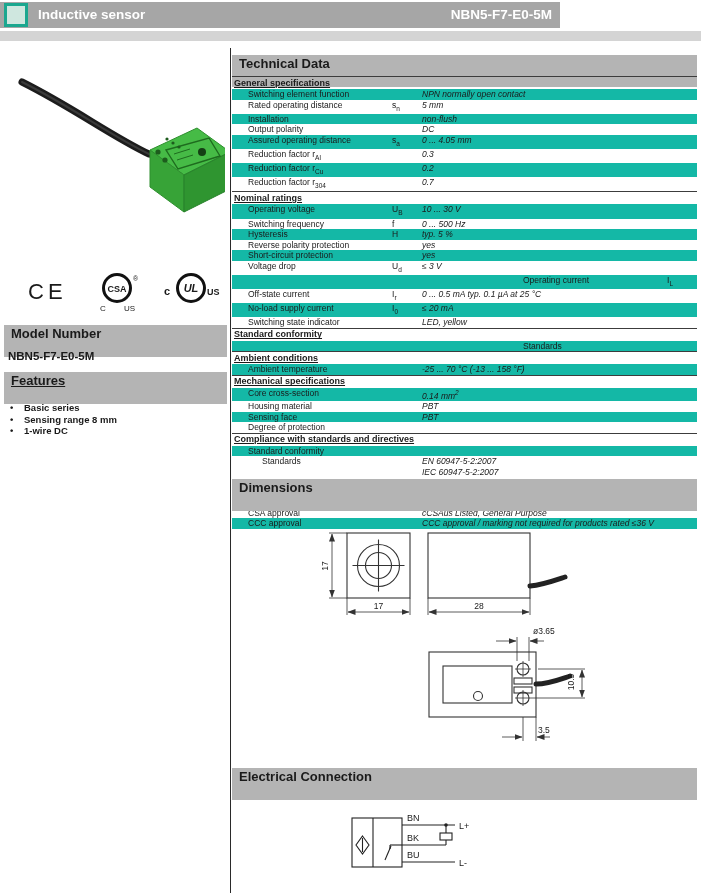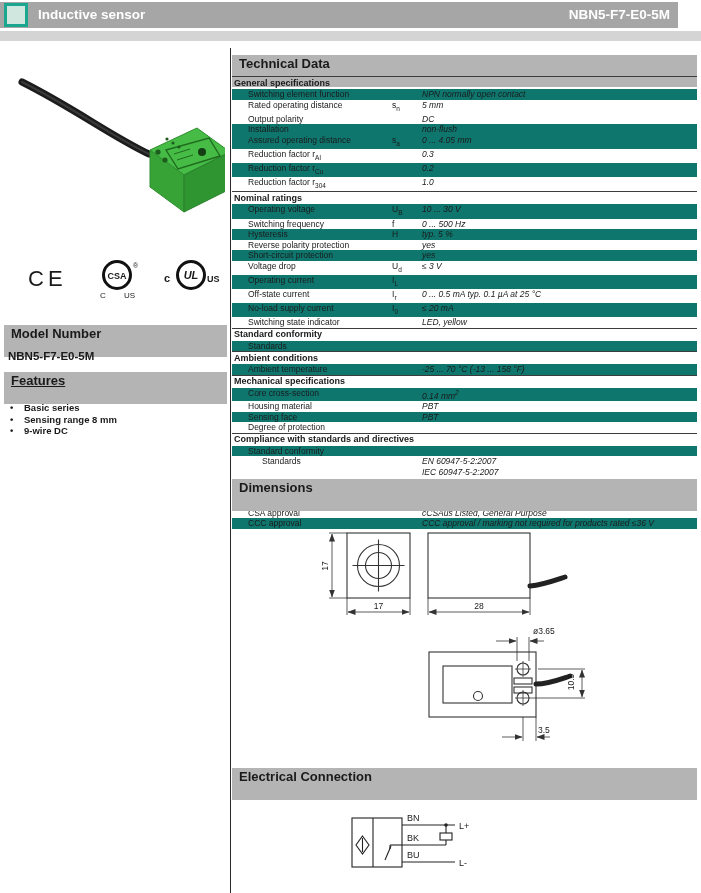--- a/index.html
+++ b/index.html
@@ -2,46 +2,46 @@
 <html><head>
 <meta charset="utf-8">
 <style>
   html,body{margin:0;padding:0;}
   body{
     width:701px;height:893px;position:relative;background:#ffffff;
     font-family:"Liberation Sans","DejaVu Sans",sans-serif;color:#1a1a1a;
     overflow:hidden;
   }
   
-  .topbar{position:absolute;left:0;top:2px;width:678px;height:26px;background:#a6a6a6;}
+  .topbar{position:absolute;left:0;top:2px;width:560px;height:26px;background:#a6a6a6;}
   .topbar-icon{position:absolute;left:4px;top:1px;width:18px;height:18px;background:#cfe7df;border:3px solid #1ba78f;}
   .topbar-title{position:absolute;left:38px;top:0;height:26px;line-height:26px;color:#ffffff;font-weight:bold;font-size:13.5px;}
   .topbar-part{position:absolute;right:8px;top:0;height:26px;line-height:26px;color:#ffffff;font-weight:bold;font-size:13.5px;}
   .substrip{position:absolute;left:0;top:31px;width:701px;height:10px;background:#d4d4d4;}
   .vdivider{position:absolute;left:230px;top:48px;width:1px;height:845px;background:#2a2a2a;}
 
   
   .secbar{background:#b4b4b4;height:32px;line-height:18px;font-weight:bold;font-size:13px;padding-left:7px;box-sizing:border-box;}
   .secbar.left-col{position:absolute;left:4px;width:223px;}
   .secbar.right-col{position:absolute;left:232px;width:465px;}
 
   
   .photo-wrap{position:absolute;left:6px;top:58px;width:219px;height:194px;}
-  .logos-wrap{position:absolute;left:20px;top:256px;width:205px;height:46px;}
+  .logos-wrap{position:absolute;left:20px;top:269px;width:205px;height:46px;}
   .model-value{position:absolute;left:8px;top:350px;font-weight:bold;font-size:11.5px;}
   .features-list{position:absolute;left:10px;top:402px;width:215px;font-weight:bold;font-size:9.5px;}
   .feature-item{display:flex;line-height:11.5px;}
   .feature-bullet{width:14px;flex:none;}
 
   
   .tech-table{position:absolute;left:232px;top:76px;width:465px;font-size:8.5px;}
-  .t-title{border-top:1px solid #3c3c3c;font-weight:bold;font-size:9px;padding:1.5px 0 1.5px 2px;line-height:9px;}
+  .t-title{border-top:1px solid #3c3c3c;font-weight:bold;font-size:9px;padding:1.5px 0 1.5px 2px;line-height:9px;text-decoration:underline;}
   .t-gap{height:7px;}
   .t-row{display:flex;padding-left:16px;line-height:10.5px;min-height:10.5px;}
-  .t-row.shade{background:#0f766e;}
+  .t-row.shade{background:#14b8a6;justify-content:flex-end;}
   .t-row.ind1{padding-left:30px;}
   .t-row.ind1 .t-label{width:130px;}
   .t-label{width:144px;flex:none;}
   .t-sym{width:30px;flex:none;}
   .t-val{flex:1;font-style:italic;}
   sub{font-size:6.5px;}
   sup{font-size:6.5px;}
 
   
   .dims-svg{position:absolute;left:232px;top:515px;}
@@ -112,66 +112,66 @@
   <div class="feature-item">
     <span class="feature-bullet">•</span>
     <span>Basic series</span>
   </div>
   <div class="feature-item">
     <span class="feature-bullet">•</span>
     <span>Sensing range 8 mm</span>
   </div>
   <div class="feature-item">
     <span class="feature-bullet">•</span>
-    <span>9-wire DC</span>
+    <span>1-wire DC</span>
   </div>
 </div>
 
 <div class="secbar right-col" style="top:55px;">Technical Data</div>
 <div class="tech-table">
     <div class="t-title">General specifications</div>
     <div class="t-row shade">
       <div class="t-label">Switching element function</div>
       <div class="t-sym"></div>
       <div class="t-val">NPN normally open contact</div>
     </div>
     <div class="t-row">
       <div class="t-label">Rated operating distance</div>
       <div class="t-sym">s<sub>n</sub></div>
       <div class="t-val">5 mm</div>
     </div>
+    <div class="t-row shade">
+      <div class="t-label">Installation</div>
+      <div class="t-sym"></div>
+      <div class="t-val">non-flush</div>
+    </div>
     <div class="t-row">
       <div class="t-label">Output polarity</div>
       <div class="t-sym"></div>
       <div class="t-val">DC</div>
-    </div>
-    <div class="t-row shade">
-      <div class="t-label">Installation</div>
-      <div class="t-sym"></div>
-      <div class="t-val">non-flush</div>
     </div>
     <div class="t-row shade">
       <div class="t-label">Assured operating distance</div>
       <div class="t-sym">s<sub>a</sub></div>
       <div class="t-val">0 ... 4.05 mm</div>
     </div>
     <div class="t-row">
       <div class="t-label">Reduction factor r<sub>Al</sub></div>
       <div class="t-sym"></div>
       <div class="t-val">0.3</div>
     </div>
     <div class="t-row shade">
       <div class="t-label">Reduction factor r<sub>Cu</sub></div>
       <div class="t-sym"></div>
       <div class="t-val">0.2</div>
     </div>
     <div class="t-row">
       <div class="t-label">Reduction factor r<sub>304</sub></div>
       <div class="t-sym"></div>
-      <div class="t-val">1.0</div>
+      <div class="t-val">0.7</div>
     </div>
     <div class="t-title">Nominal ratings</div>
     <div class="t-row shade">
       <div class="t-label">Operating voltage</div>
       <div class="t-sym">U<sub>B</sub></div>
       <div class="t-val">10 ... 30 V</div>
     </div>
     <div class="t-row">
       <div class="t-label">Switching frequency</div>
       <div class="t-sym">f</div>

